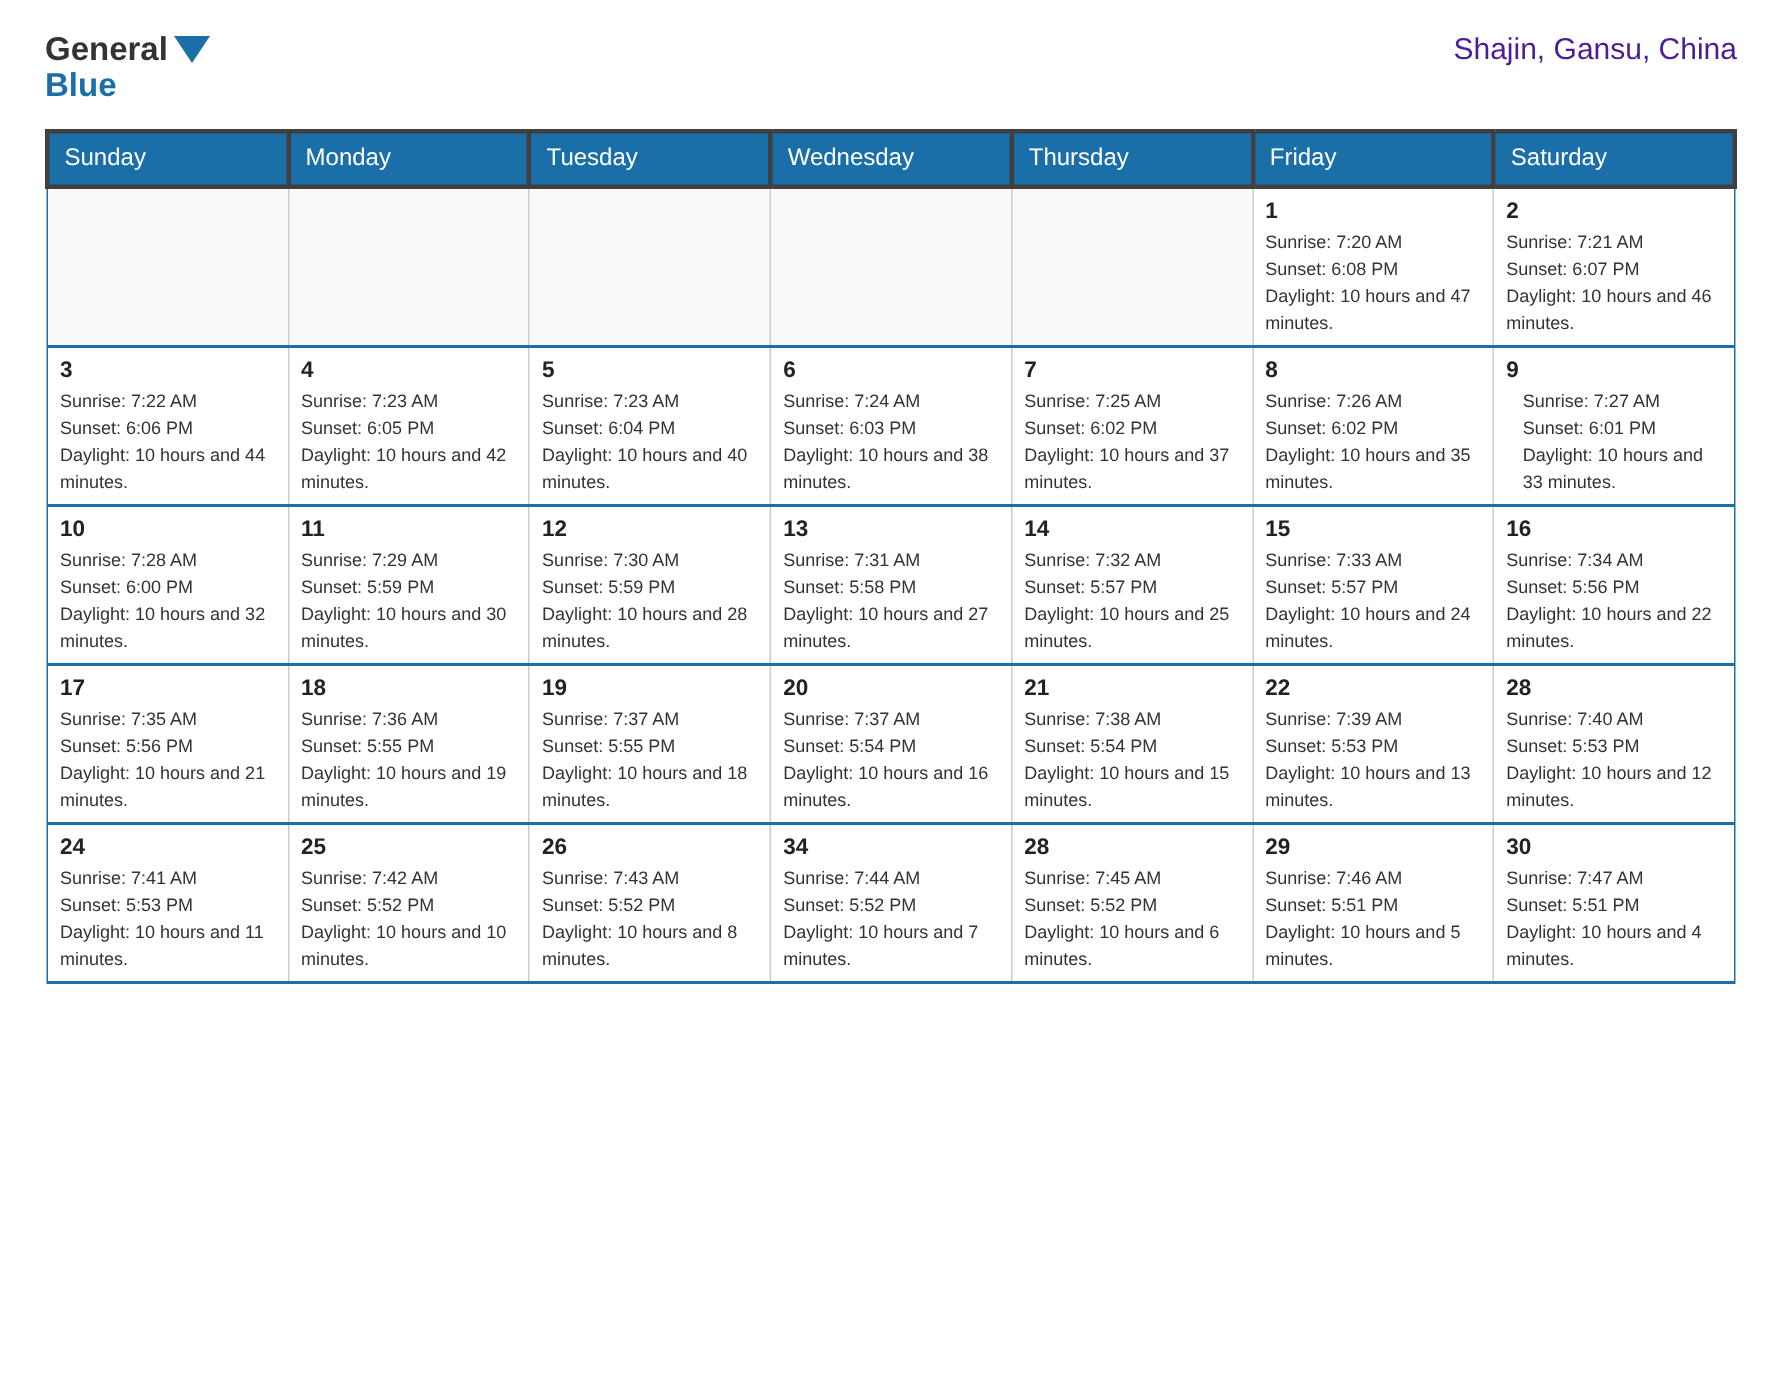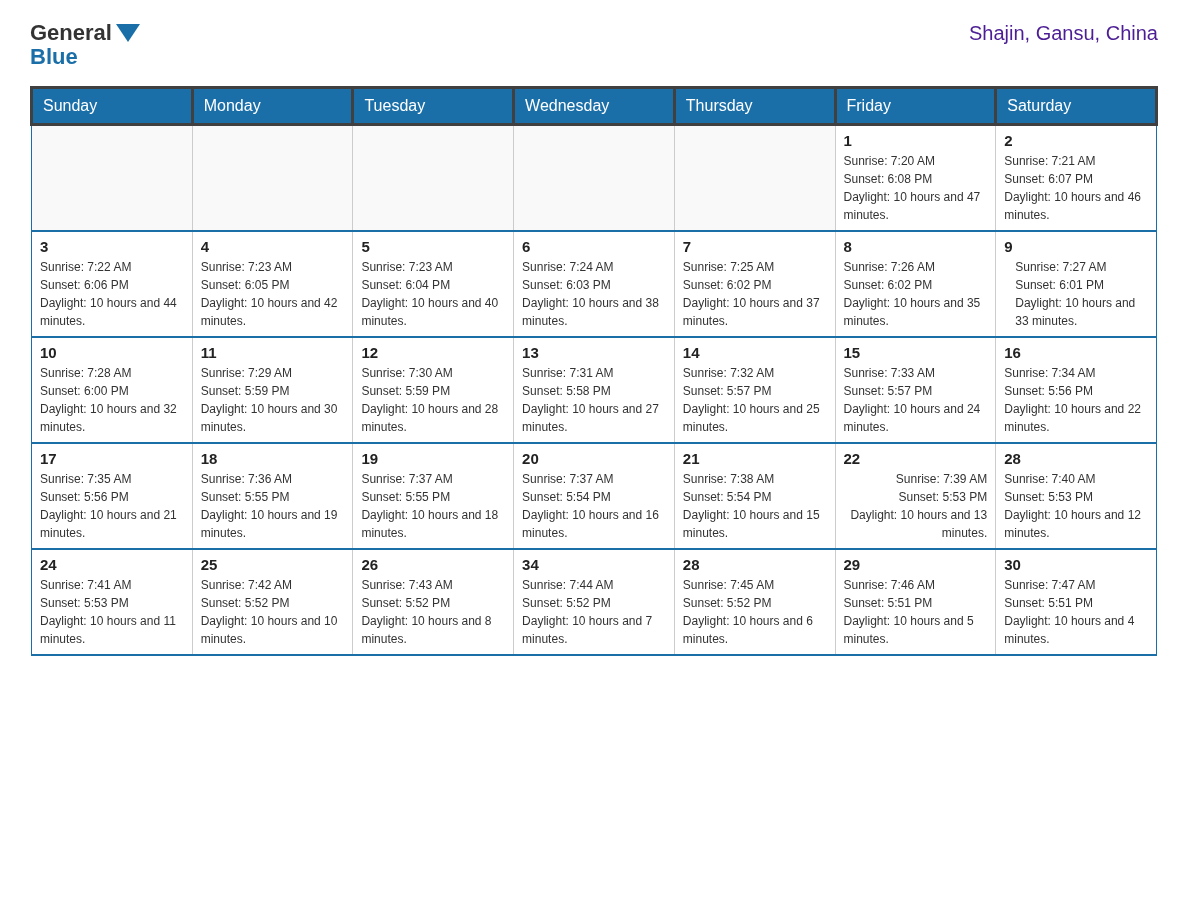--- a/index.html
+++ b/index.html
@@ -261,21 +261,21 @@
 Daylight: 10 hours and 16 minutes.</div>
         </td>
         <td>
           <div class="day-number">21</div>
           <div class="day-info" style="white-space: pre-line;">Sunrise: 7:38 AM
 Sunset: 5:54 PM
 Daylight: 10 hours and 15 minutes.</div>
         </td>
         <td>
           <div class="day-number">22</div>
-          <div class="day-info" style="white-space: pre-line; text-align: right;">Sunrise: 7:39 AM
+          <div class="day-info" style="white-space: pre-line;">Sunrise: 7:39 AM
 Sunset: 5:53 PM
 Daylight: 10 hours and 13 minutes.</div>
         </td>
         <td>
           <div class="day-number">28</div>
           <div class="day-info" style="white-space: pre-line;">Sunrise: 7:40 AM
 Sunset: 5:53 PM
 Daylight: 10 hours and 12 minutes.</div>
         </td>
       </tr>

